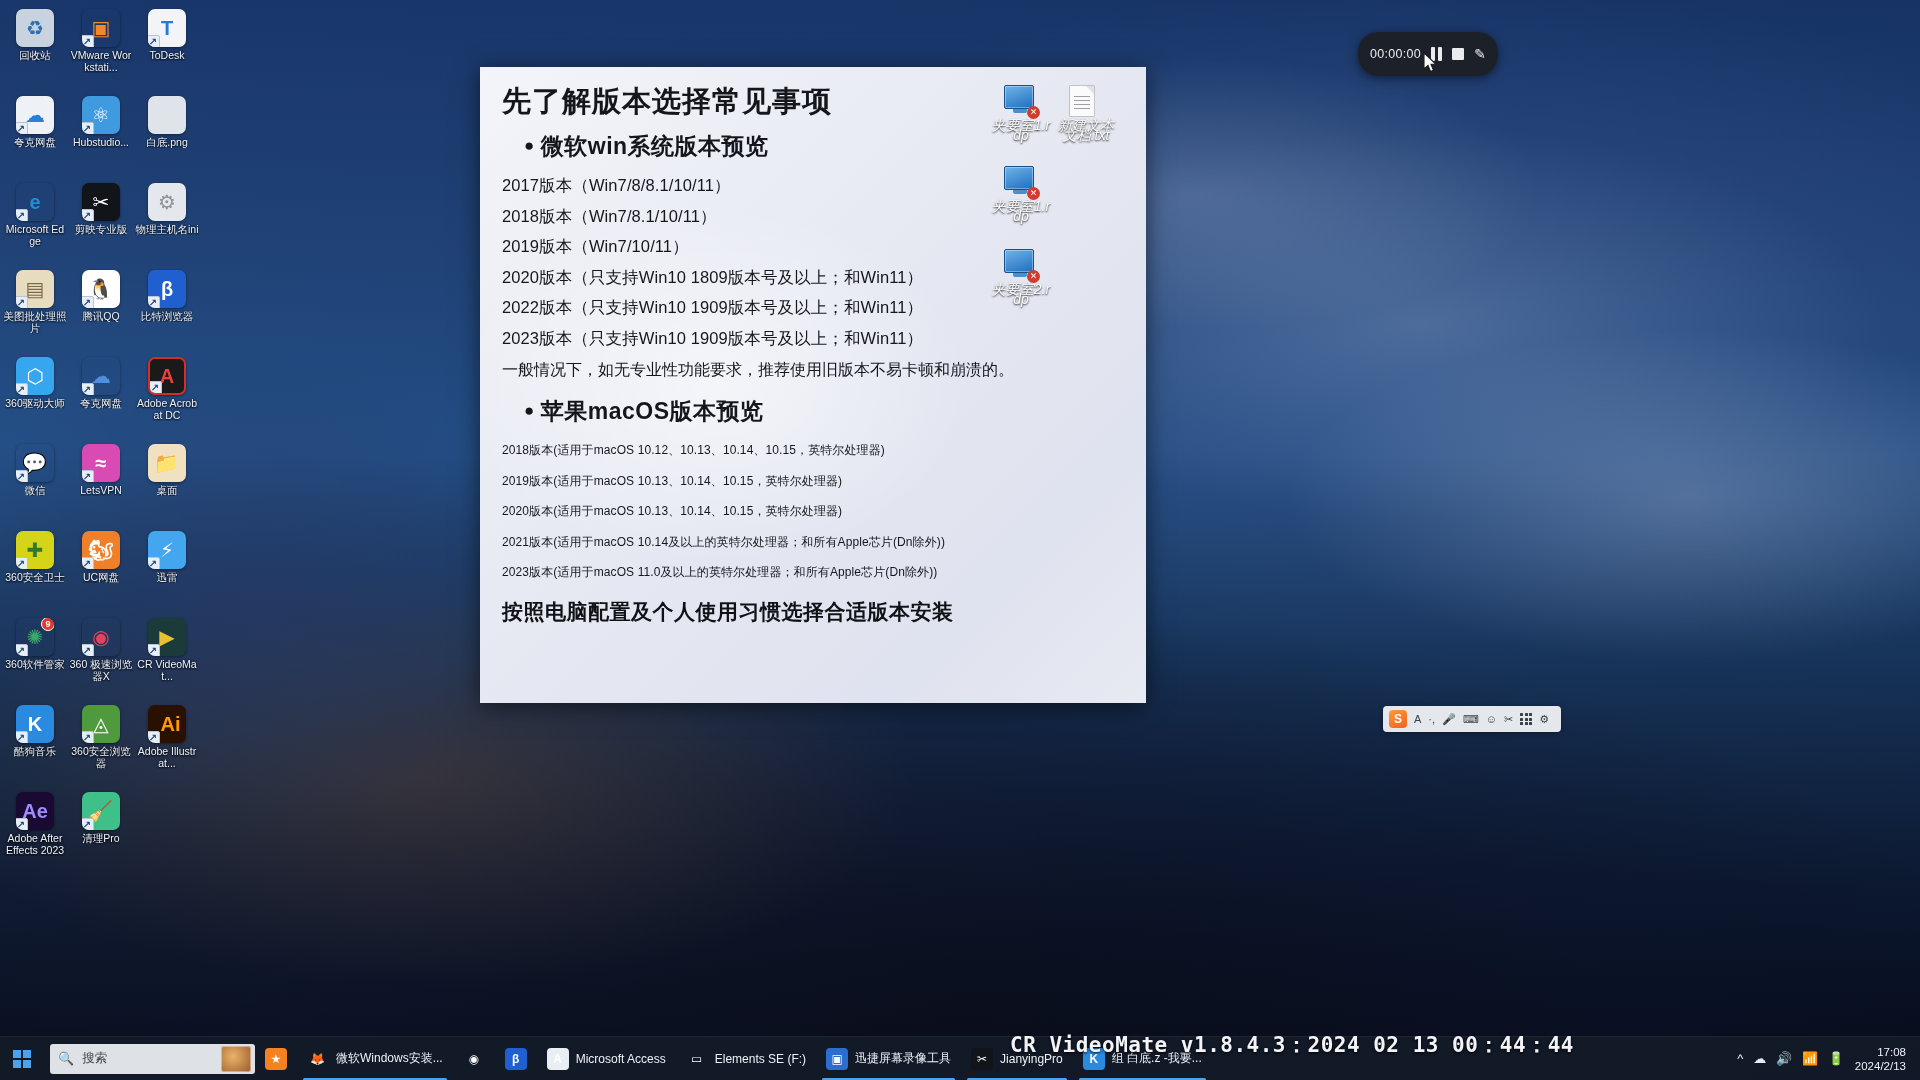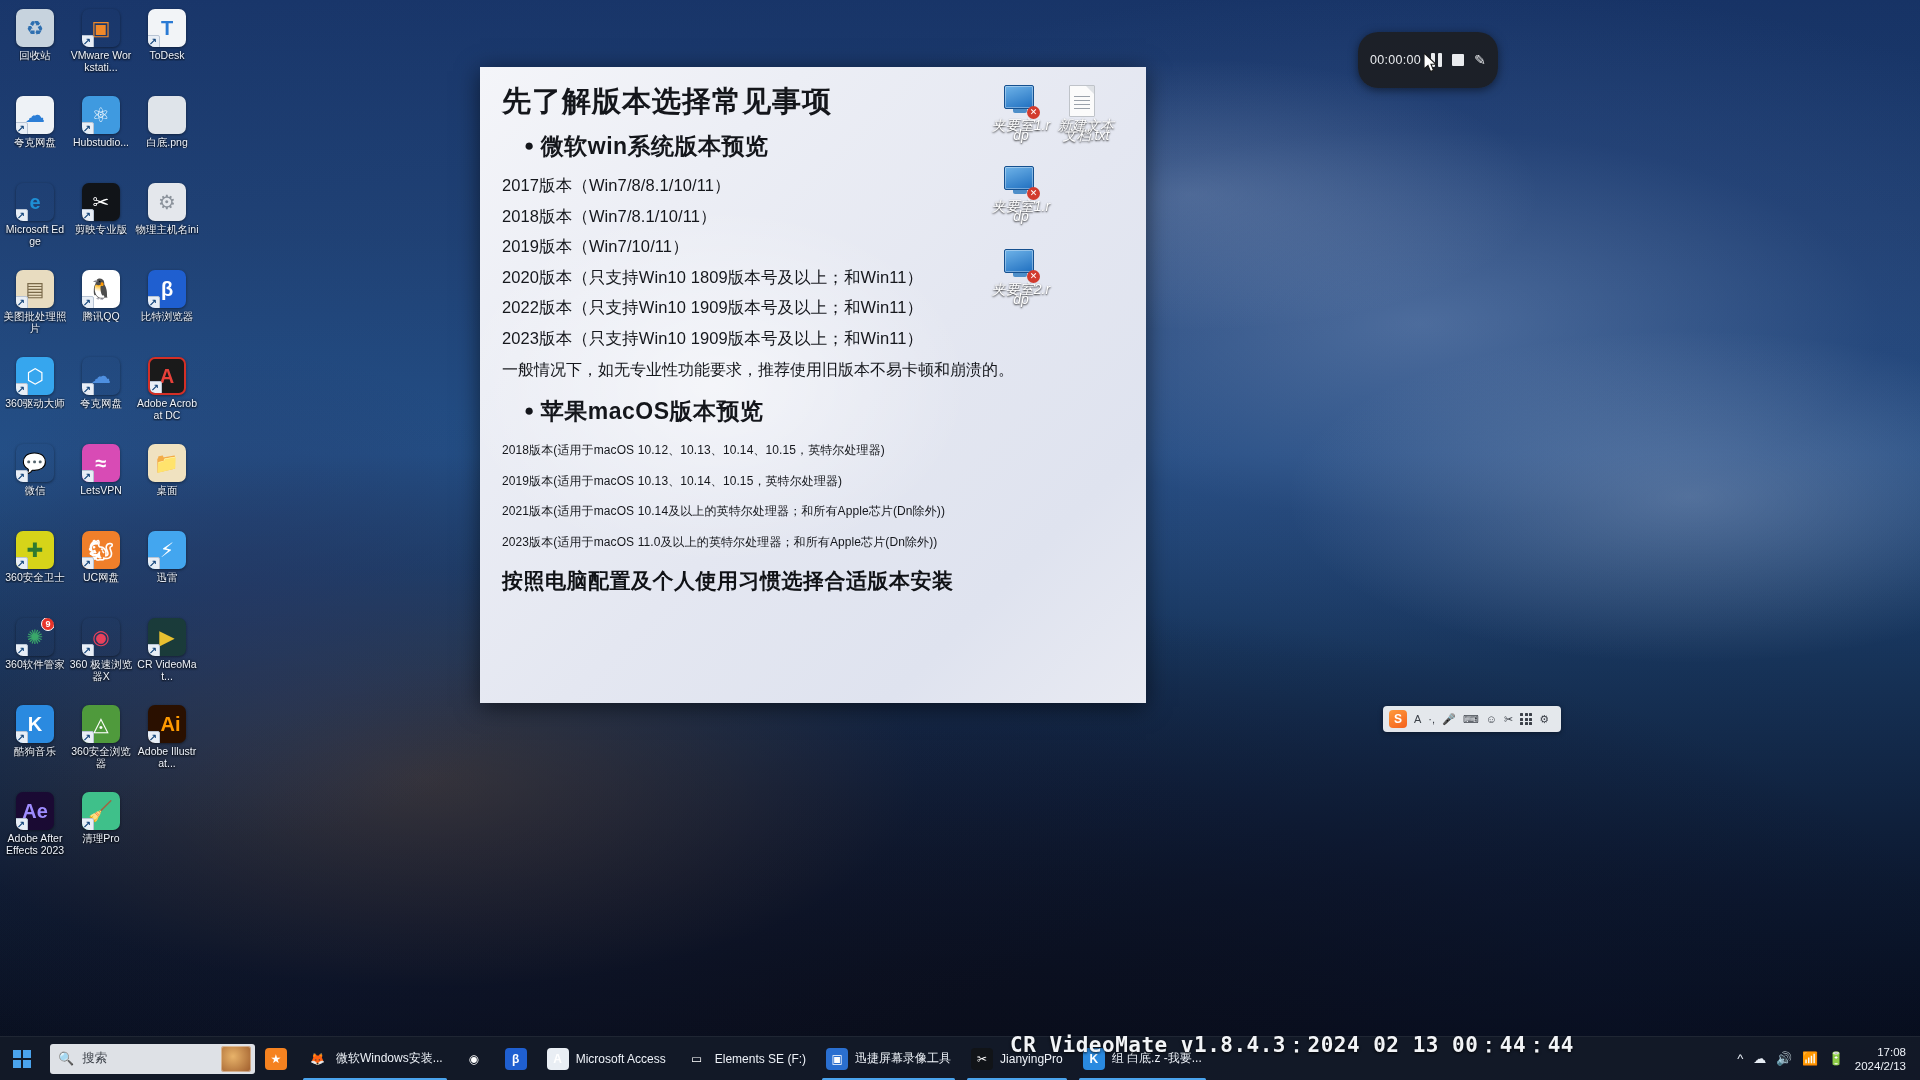--- a/index.html
+++ b/index.html
@@ -158,21 +158,21 @@
     border-width:0 8px 8px 0; border-style:solid;
     border-color:transparent #dfe2e6 transparent transparent;
   }
   .txt-doc i{
     position:absolute;left:4px;right:4px;height:1px;background:#9aa1aa;display:block;
   }
 
   
   #recorder-bar{
     position:absolute; left:1358px; top:32px;
-    height:56px; width:140px;
+    height:44px; width:140px;
     background:rgba(28,30,34,.93);
     border-radius:20px;
     display:flex; align-items:center;
     padding:9px 12px; gap:10px;
     box-shadow:0 2px 10px rgba(0,0,0,.5);
     z-index:20;
   }
   #recorder-bar .rec-time{
     color:#e9ebee; font-size:12.5px; font-family:"Liberation Sans",sans-serif;
     letter-spacing:.3px;
@@ -421,20 +421,21 @@
         <div class="doc-line">2022版本（只支持Win10 1909版本号及以上；和Win11）</div>
         <div class="doc-line">2023版本（只支持Win10 1909版本号及以上；和Win11）</div>
       </div>
     <div class="doc-note">一般情况下，如无专业性功能要求，推荐使用旧版本不易卡顿和崩溃的。</div>
     <div class="doc-h2">
       <span class="dot">●</span><span>苹果macOS版本预览</span>
     </div>
     <div id="mac-list">
         <div class="doc-line mac">2018版本(适用于macOS 10.12、10.13、10.14、10.15，英特尔处理器)</div>
         <div class="doc-line mac">2019版本(适用于macOS 10.13、10.14、10.15，英特尔处理器)</div>
+        <div class="doc-line mac">2020版本(适用于macOS 10.13、10.14、10.15，英特尔处理器)</div>
         <div class="doc-line mac">2021版本(适用于macOS 10.14及以上的英特尔处理器；和所有Apple芯片(Dn除外))</div>
         <div class="doc-line mac">2023版本(适用于macOS 11.0及以上的英特尔处理器；和所有Apple芯片(Dn除外))</div>
       </div>
     <div class="doc-footer">按照电脑配置及个人使用习惯选择合适版本安装</div>
   </div>
   <div id="shot-icons">
       <div class="shot-icon" style="left: 510px; top: 18px;">
         <div class="si-glyph">
           <div class="rdp-mon"></div>
           <span class="rdp-badge">✕</span>

